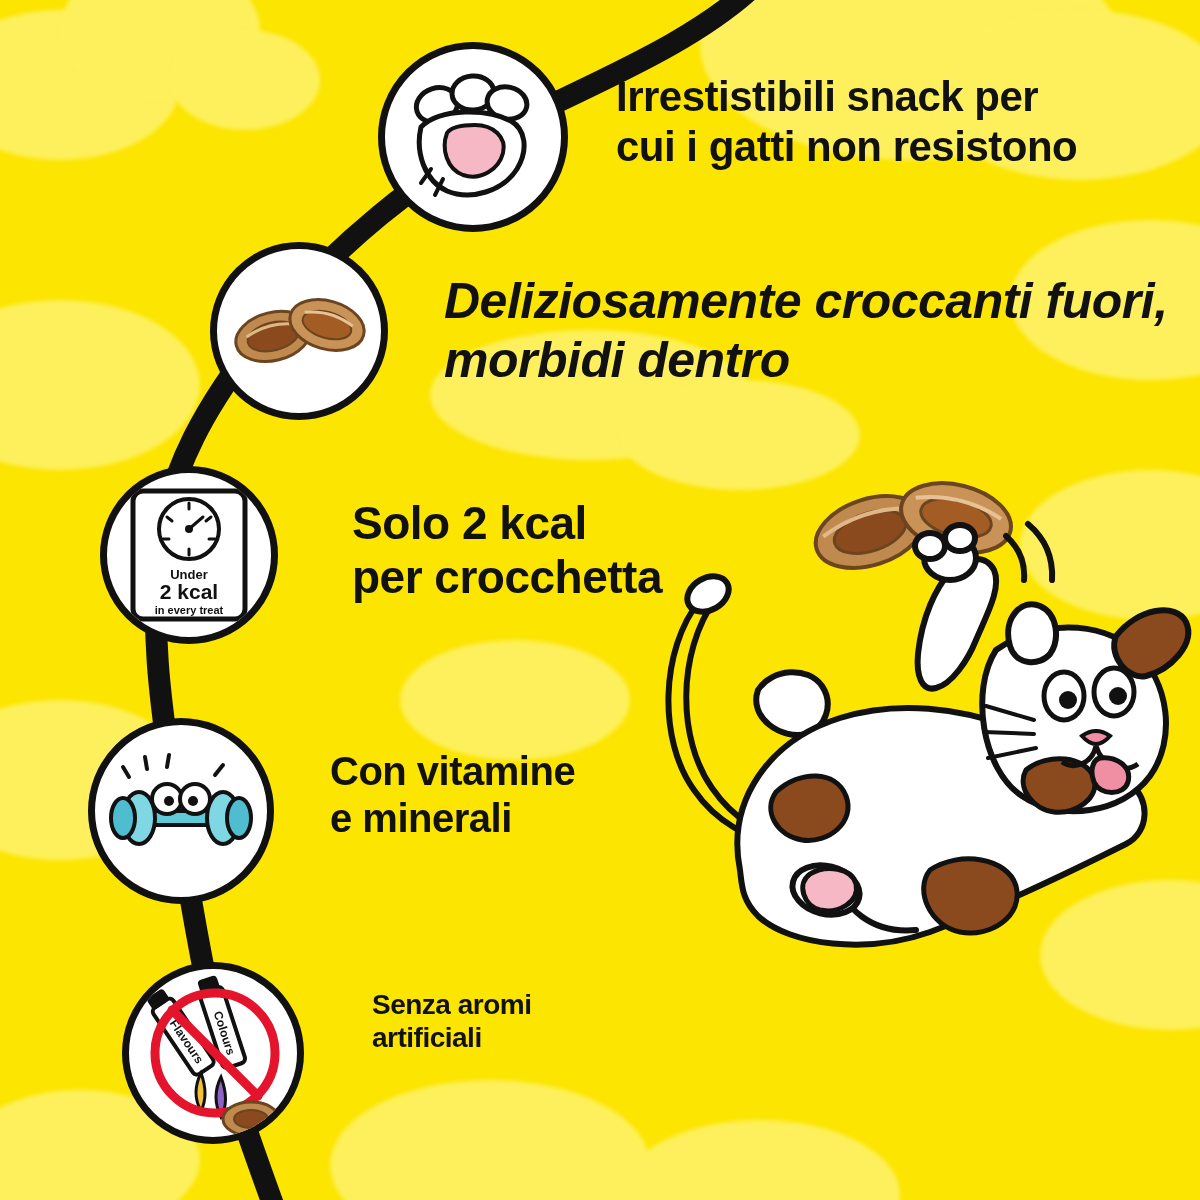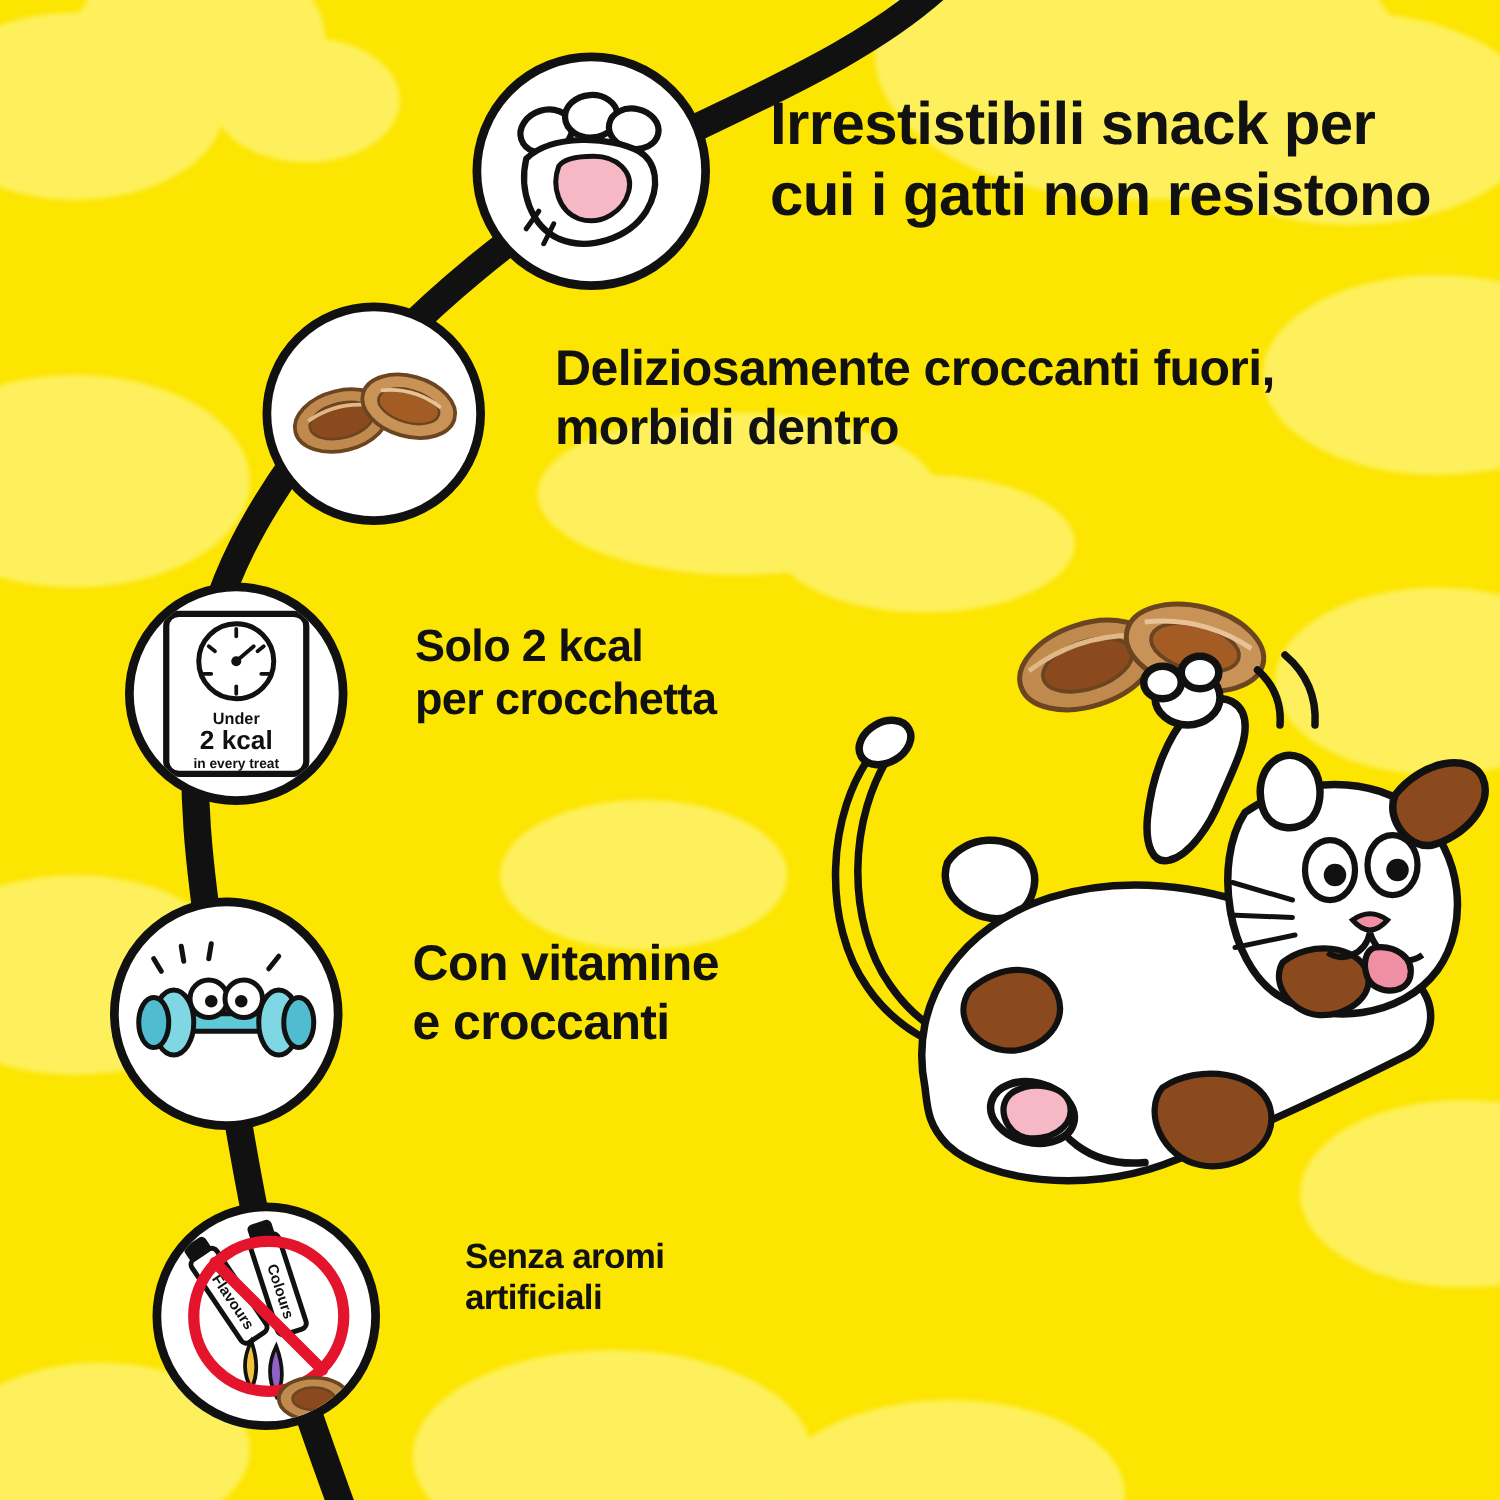--- a/index.html
+++ b/index.html
@@ -51,23 +51,23 @@
   .bubble svg { display: block; }
   
   .feature-text {
     position: absolute;
     color: #111111;
     font-weight: bold;
     line-height: 1.18;
     letter-spacing: -0.5px;
     white-space: pre-line;
   }
-  .f0 { left: 616px; top: 72px;  font-size: 48px; }
-  .f1 { left: 444px; top: 272px; font-size: 40px; }
-  .f2 { left: 332px; top: 496px; font-size: 36px; }
+  .f0 { left: 616px; top: 72px;  font-size: 42px; }
+  .f1 { left: 444px; top: 272px; font-size: 50px; font-style: italic; }
+  .f2 { left: 352px; top: 496px; font-size: 46px; }
   .f3 { left: 330px; top: 748px; font-size: 40px; }
   .f4 { left: 372px; top: 988px; font-size: 28px; }
 
   
   .cat-art {
     position: absolute;
     left: 630px;
     top: 440px;
     width: 570px;
     height: 640px;
@@ -226,21 +226,21 @@
     </svg>
   </div>
 
   <div class="feature-text f0">Irrestistibili snack per
 cui i gatti non resistono</div>
   <div class="feature-text f1">Deliziosamente croccanti fuori,
 morbidi dentro</div>
   <div class="feature-text f2">Solo 2 kcal
 per crocchetta</div>
   <div class="feature-text f3">Con vitamine
-e croccanti</div>
+e minerali</div>
   <div class="feature-text f4">Senza aromi
 artificiali</div>
 
   <svg class="treat-art" viewBox="0 0 240 130">
     <g transform="rotate(-18 80 70)">
       <ellipse cx="80" cy="70" rx="56" ry="33" fill="#C08A4E" stroke="#6B4420" stroke-width="4"></ellipse>
       <ellipse cx="80" cy="70" rx="37" ry="19" fill="#8A4A1E" stroke="#6B4420" stroke-width="3"></ellipse>
       <path d="M34 60 q 46 -16 92 0" fill="none" stroke="#E0B887" stroke-width="4"></path>
     </g>
     <g transform="rotate(14 166 56)">

